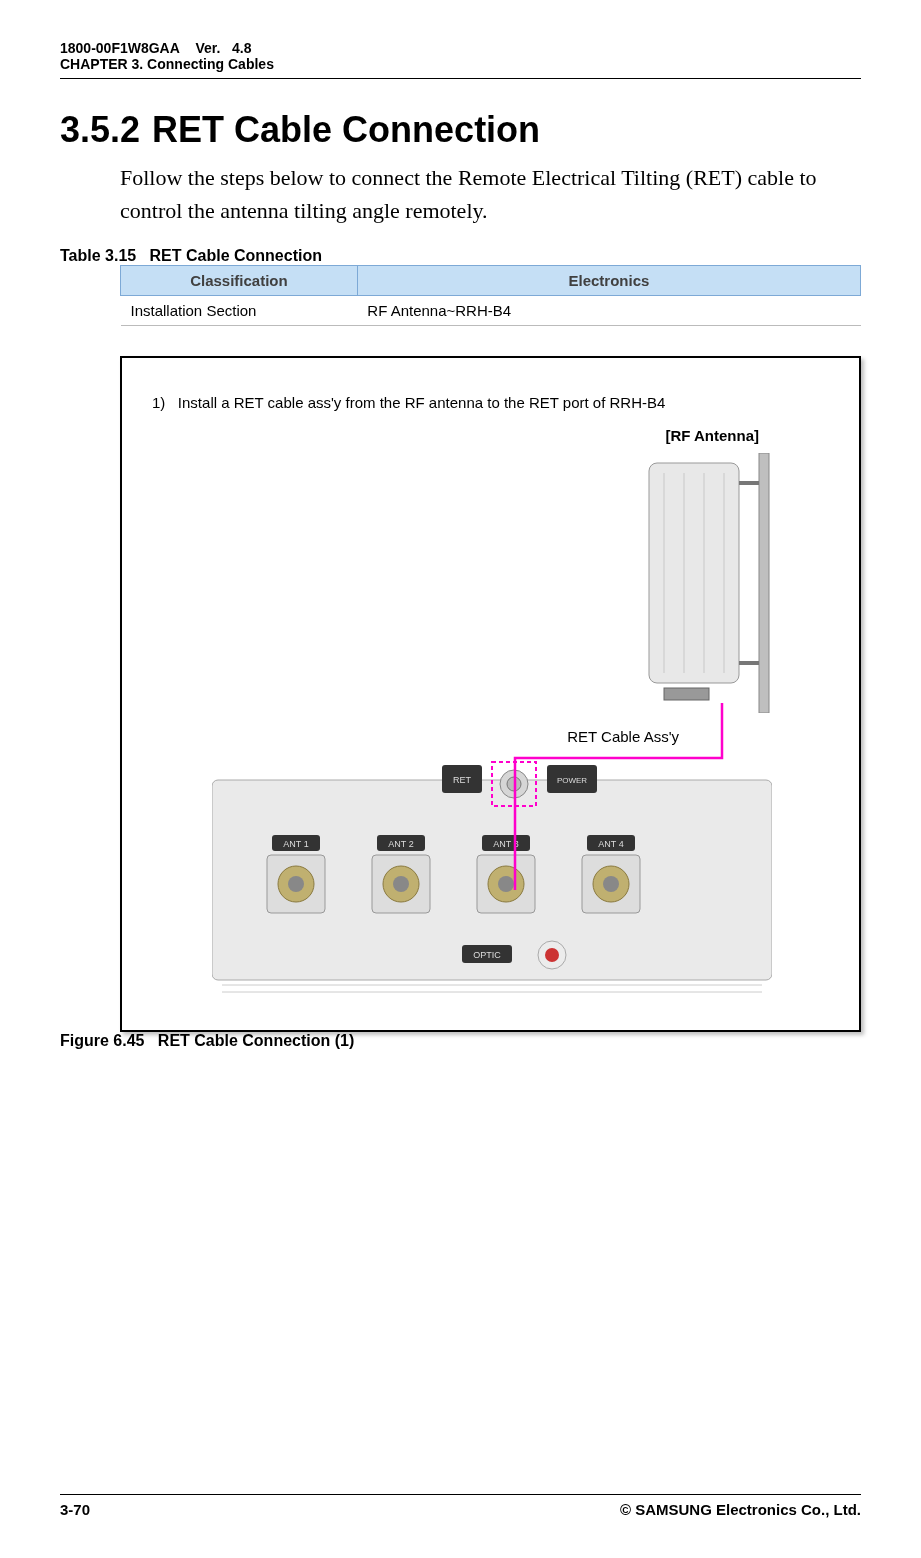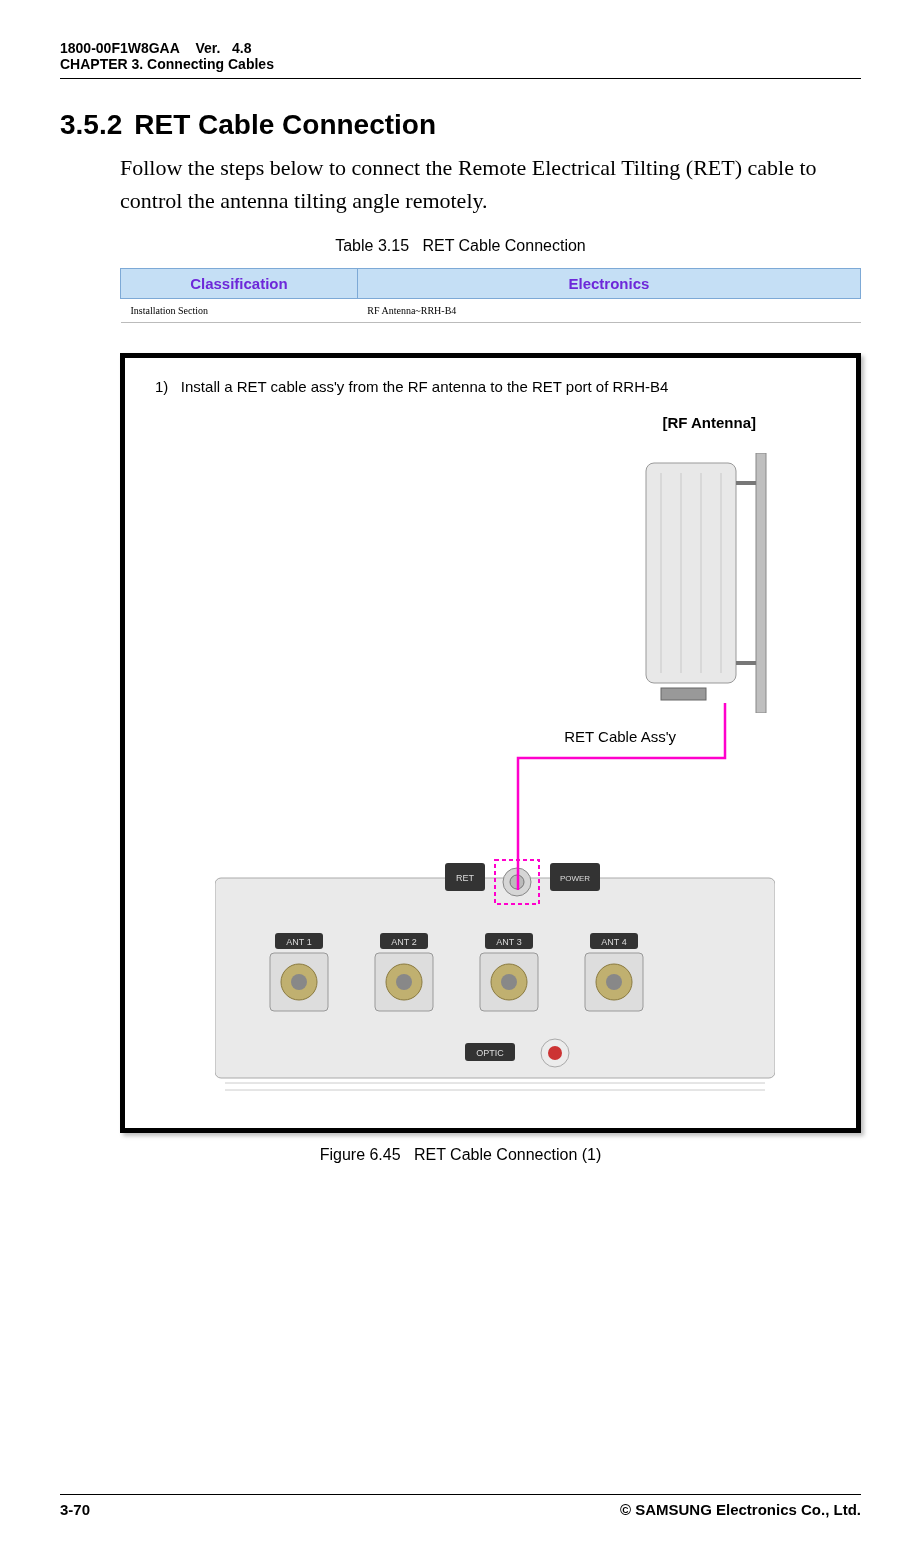--- a/index.html
+++ b/index.html
@@ -19,83 +19,83 @@
   }
   .header-rule {
     border: none;
     border-top: 1.5px solid #000;
     margin-top: 6px;
     margin-bottom: 30px;
   }
   .section-heading {
     font-family: Arial, Helvetica, sans-serif;
     font-weight: bold;
-    font-size: 28px;
+    font-size: 36px;
     margin-bottom: 10px;
   }
   .section-heading .numbering { margin-right: 12px; }
   .body-para {
     font-family: "Times New Roman", Times, serif;
     font-size: 22px;
     line-height: 1.5;
     margin-left: 60px;
     margin-bottom: 20px;
   }
   .table-caption, .figure-caption {
     font-family: Arial, Helvetica, sans-serif;
-    font-weight: normal;
+    font-weight: bold;
     font-size: 16px;
-    text-align: center;
-    margin: 13px 0;
+    text-align: left;
+    margin: 0 0;
   }
   table.spec {
     border-collapse: collapse;
     width: calc(100% - 60px);
     margin-left: 60px;
     margin-bottom: 30px;
   }
   table.spec th {
     background: #c5dff5;
-    color: #6d28d9;
+    color: #404040;
     font-family: Arial, Helvetica, sans-serif;
     font-weight: bold;
     font-size: 15px;
     border: 1px solid #7da9d6;
     padding: 6px 10px;
     text-align: center;
   }
   table.spec td {
-    font-family: Liberation Serif, serif;
-    font-size: 10px;
+    font-family: Liberation Sans, sans-serif;
+    font-size: 15px;
     border-bottom: 1px solid #bbb;
     padding: 6px 10px;
   }
   table.spec td:first-child {
     width: 32%;
   }
   .figure-box {
     margin-left: 60px;
     width: calc(100% - 60px);
-    border: 5px solid #000000;
+    border: 2px solid #000000;
     box-shadow: 3px 3px 4px rgba(0,0,0,0.25);
     background: #fff;
-    padding: 20px 30px 20px 30px;
+    padding: 36px 30px 20px 30px;
     position: relative;
-    height: 780px;
+    height: 676px;
   }
   .figure-step {
     font-family: Arial, Helvetica, sans-serif;
     font-size: 15px;
   }
   .antenna-label {
     font-family: Arial, Helvetica, sans-serif;
     font-weight: bold;
     font-size: 15px;
     position: absolute;
-    top: 56px;
+    top: 69px;
     right: 100px;
   }
   .cable-label {
     font-family: Arial, Helvetica, sans-serif;
     font-size: 15px;
     position: absolute;
     top: 370px;
     right: 180px;
   }
   .antenna-svg {

